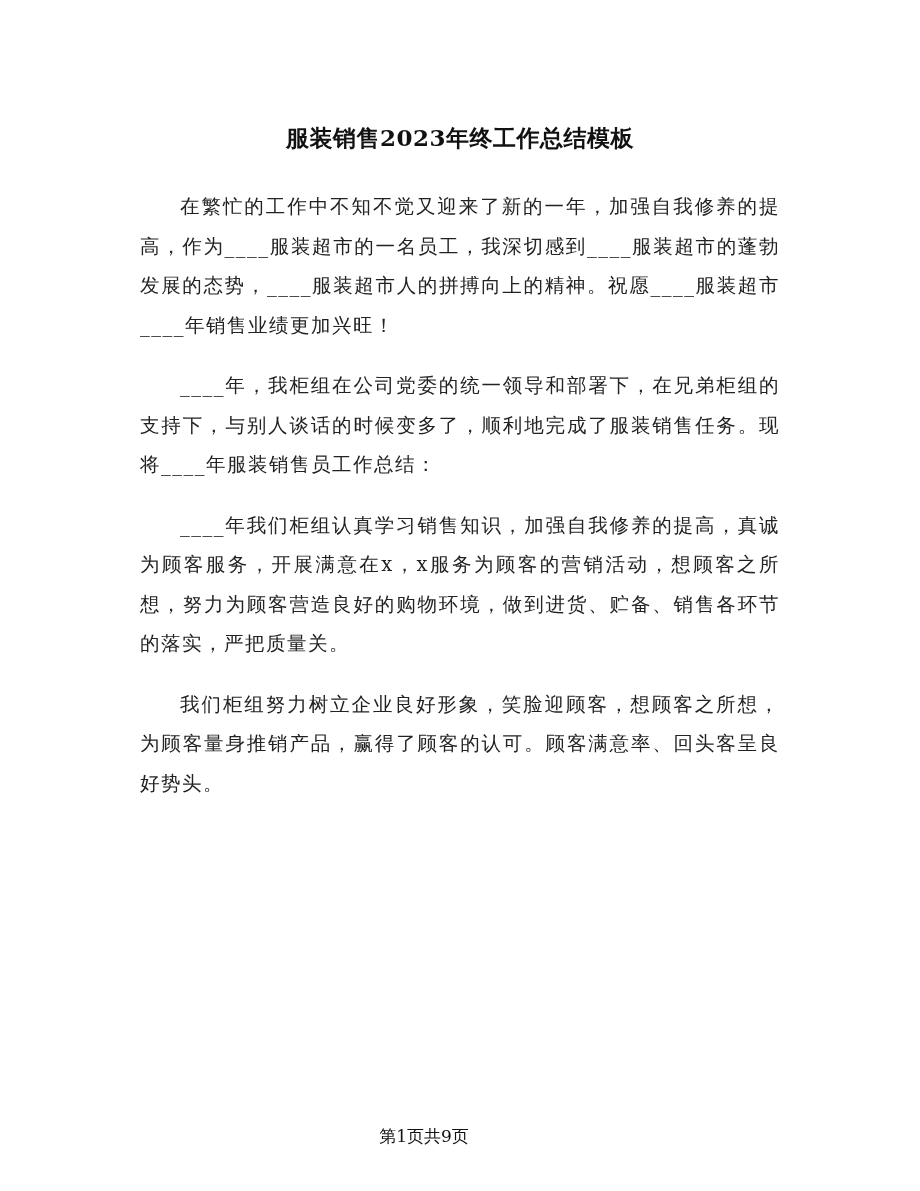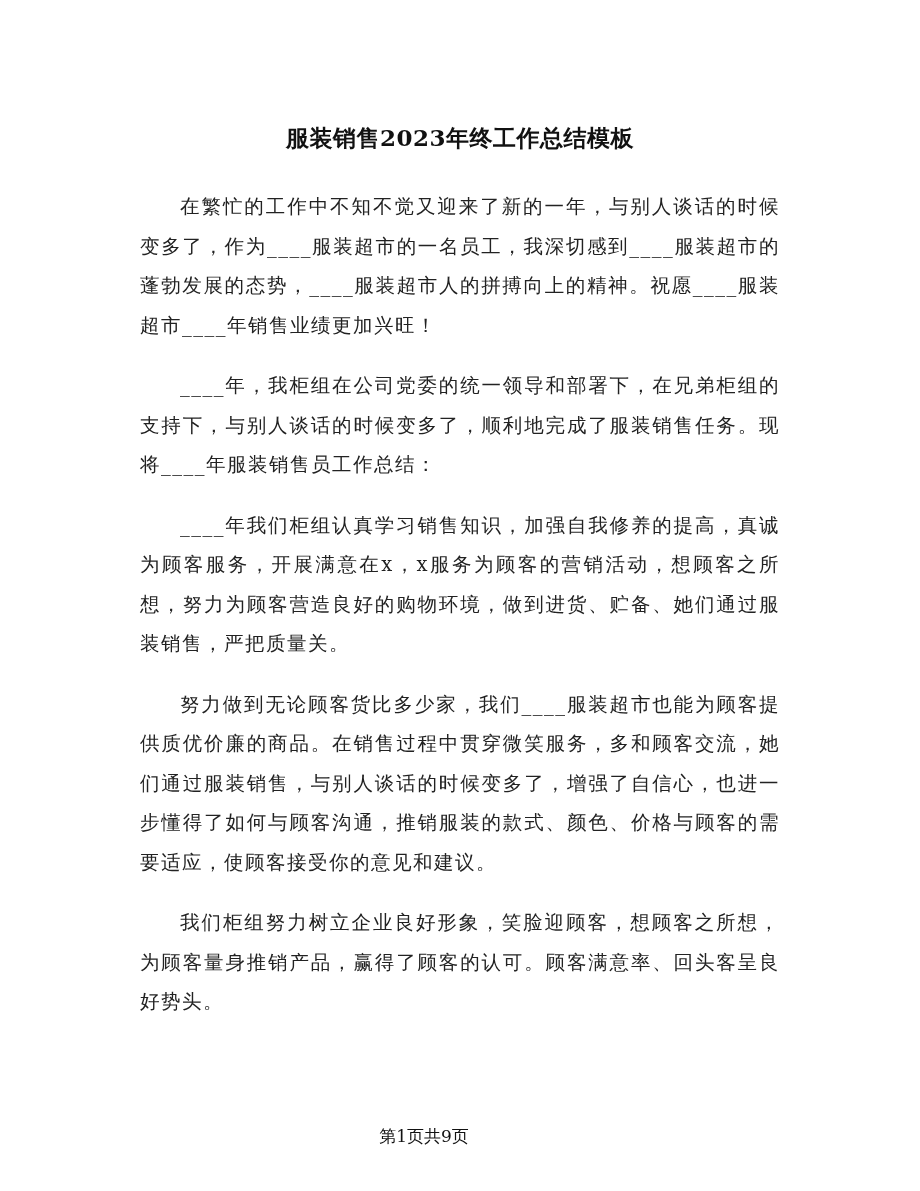--- a/index.html
+++ b/index.html
@@ -13,20 +13,19 @@
           text-indent: 40px; text-align: justify; letter-spacing: 1.5px; color: #222; }
   .footer { position: absolute; left: 0; top: 1108px; width: 848px; text-align: center;
             font-size: 17px; color: #111; }
 </style>
 </head>
 <body>
 
 <div class="page">
   <div class="title">服装销售2023年终工作总结模板</div>
   <div class="body">
-    <p class="para">在繁忙的工作中不知不觉又迎来了新的一年，与别人谈话的时候变多了，作为____服装超市的一名员工，我深切感到____服装超市的蓬勃发展的态势，____服装超市人的拼搏向上的精神。祝愿____服装超市____年销售业绩更加兴旺！</p>
+    <p class="para">在繁忙的工作中不知不觉又迎来了新的一年，加强自我修养的提高，作为____服装超市的一名员工，我深切感到____服装超市的蓬勃发展的态势，____服装超市人的拼搏向上的精神。祝愿____服装超市____年销售业绩更加兴旺！</p>
     <p class="para">____年，我柜组在公司党委的统一领导和部署下，在兄弟柜组的支持下，与别人谈话的时候变多了，顺利地完成了服装销售任务。现将____年服装销售员工作总结：</p>
-    <p class="para">____年我们柜组认真学习销售知识，加强自我修养的提高，真诚为顾客服务，开展满意在x，x服务为顾客的营销活动，想顾客之所想，努力为顾客营造良好的购物环境，做到进货、贮备、她们通过服装销售，严把质量关。</p>
-    <p class="para">努力做到无论顾客货比多少家，我们____服装超市也能为顾客提供质优价廉的商品。在销售过程中贯穿微笑服务，多和顾客交流，她们通过服装销售，与别人谈话的时候变多了，增强了自信心，也进一步懂得了如何与顾客沟通，推销服装的款式、颜色、价格与顾客的需要适应，使顾客接受你的意见和建议。</p>
+    <p class="para">____年我们柜组认真学习销售知识，加强自我修养的提高，真诚为顾客服务，开展满意在x，x服务为顾客的营销活动，想顾客之所想，努力为顾客营造良好的购物环境，做到进货、贮备、销售各环节的落实，严把质量关。</p>
     <p class="para">我们柜组努力树立企业良好形象，笑脸迎顾客，想顾客之所想，为顾客量身推销产品，赢得了顾客的认可。顾客满意率、回头客呈良好势头。</p>
   </div>
   <div class="footer">第1页共9页</div>
 </div>
 
 </body></html>

